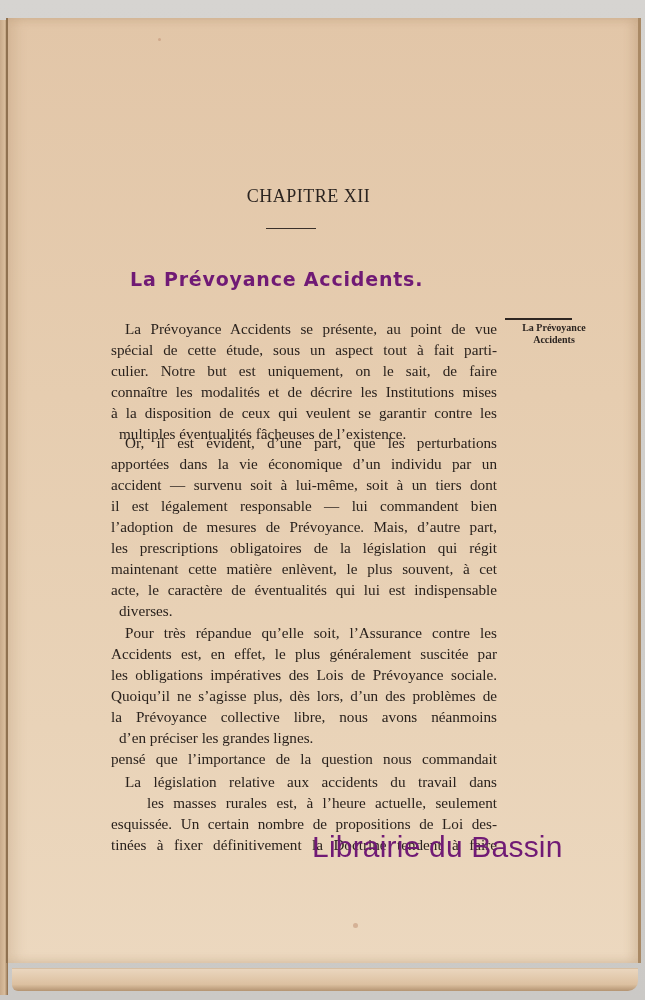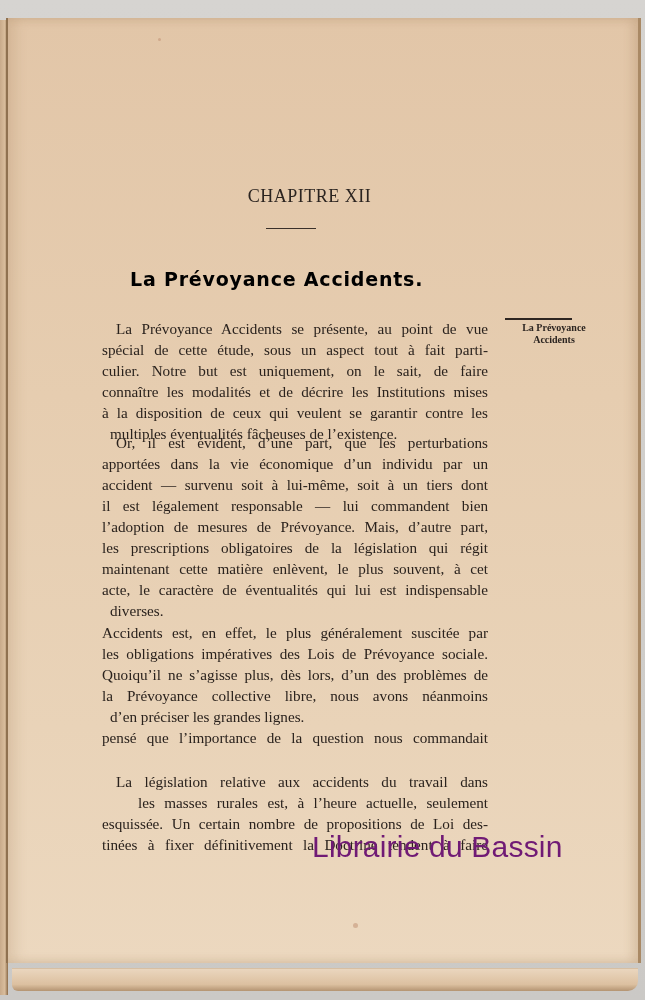--- a/index.html
+++ b/index.html
@@ -34,57 +34,58 @@
     }
     .page-bottom {
       position: absolute;
       left: 12px; top: 968px; width: 626px; height: 22px;
       background: linear-gradient(180deg, #ead6be 0%, #dcc0a0 70%, #b49472 100%);
       border-radius: 0 0 10px 6px;
       border-top: 1px solid #d8bfa2;
     }
     .chapter-heading {
       position: absolute;
-      left: 17px; top: 186px; width: 585px;
+      left: 8px; top: 186px; width: 585px;
       text-align: center;
       font-size: 18px;
       letter-spacing: 0.5px;
       color: #2b2420;
+      padding-left: 8px;
     }
     .chapter-rule {
       position: absolute;
       left: 266px; top: 228px; width: 50px; height: 1px;
       background: #3a302a;
     }
     .section-title {
       position: absolute;
       left: 130px; top: 268px;
       font-family: "DejaVu Sans", sans-serif;
       font-weight: bold;
       font-size: 19px;
       letter-spacing: 0.8px;
-      color: #000000;
+      color: #701a75;
     }
     .margin-note-rule {
       position: absolute;
       left: 505px; top: 318px; width: 67px; height: 2px;
       background: #2e2622;
     }
     .margin-note {
       position: absolute;
       left: 513px; top: 322px; width: 82px;
       text-align: center;
       font-size: 10px;
       font-weight: bold;
       line-height: 12px;
       color: #2b2420;
     }
     .body-text {
       position: absolute;
-      left: 102px; width: 386px;
+      left: 111px; width: 386px;
       font-size: 15.2px;
       line-height: 21px;
       color: #2a221d;
     }
     .line {
       display: block;
       text-align: justify;
       text-align-last: justify;
       white-space: nowrap;
       height: 21px;
@@ -148,20 +149,21 @@
   <span class="line" style="white-space: normal; overflow: hidden;">accident — survenu soit à lui-même, soit à un tiers dont</span>
   <span class="line" style="white-space: normal; overflow: hidden;">il est légalement responsable — lui commandent bien</span>
   <span class="line" style="white-space: normal; overflow: hidden;">l’adoption de mesures de Prévoyance. Mais, d’autre part,</span>
   <span class="line" style="white-space: normal; overflow: hidden;">les prescriptions obligatoires de la législation qui régit</span>
   <span class="line" style="white-space: normal; overflow: hidden;">maintenant cette matière enlèvent, le plus souvent, à cet</span>
   <span class="line" style="white-space: normal; overflow: hidden;">acte, le caractère de éventualités qui lui est indispensable</span>
   <span class="line last" style="white-space: normal; overflow: hidden;">diverses.</span>
 </div>
 
 <div class="body-text" style="top:622px;">
+  <span class="line indent" style="white-space: normal; overflow: hidden;">Pour très répandue qu’elle soit, l’Assurance contre les</span>
   <span class="line" style="white-space: normal; overflow: hidden;">Accidents est, en effet, le plus généralement suscitée par</span>
   <span class="line" style="white-space: normal; overflow: hidden;">les obligations impératives des Lois de Prévoyance sociale.</span>
   <span class="line" style="white-space: normal; overflow: hidden;">Quoiqu’il ne s’agisse plus, dès lors, d’un des problèmes de</span>
   <span class="line" style="white-space: normal; overflow: hidden;">la Prévoyance collective libre, nous avons néanmoins</span>
   <span class="line last" style="white-space: normal; overflow: hidden;">d’en préciser les grandes lignes.</span>
   <span class="line" style="white-space: normal; overflow: hidden;">pensé que l’importance de la question nous commandait</span>
 </div>
 
 <div class="body-text" style="top:771px;">
   <span class="line indent" style="white-space: normal; overflow: hidden;">La législation relative aux accidents du travail dans</span>

